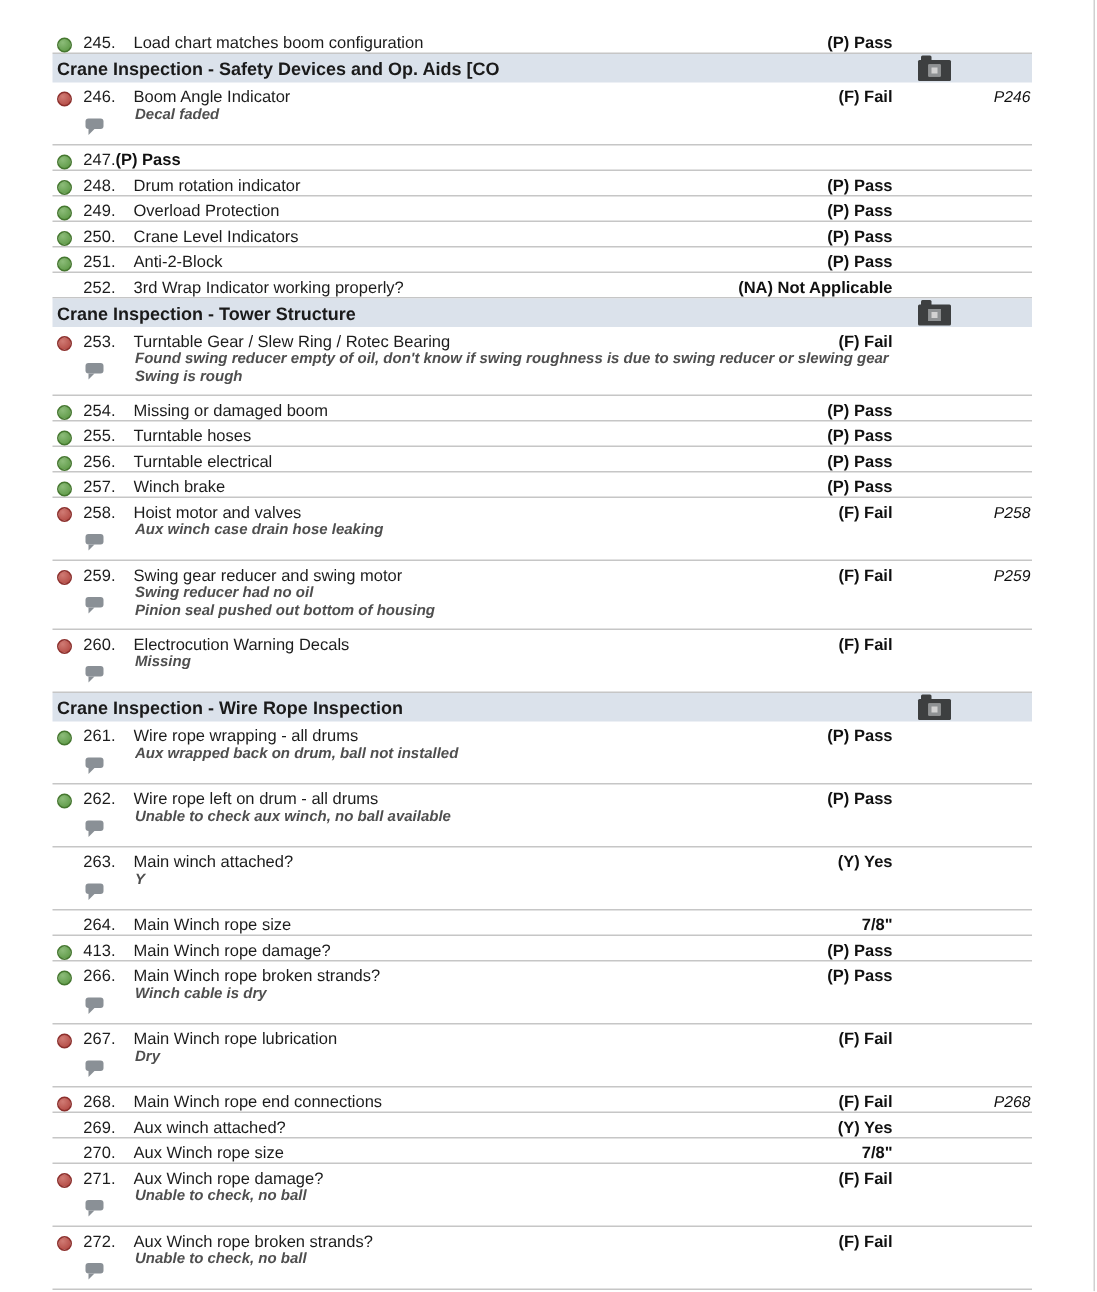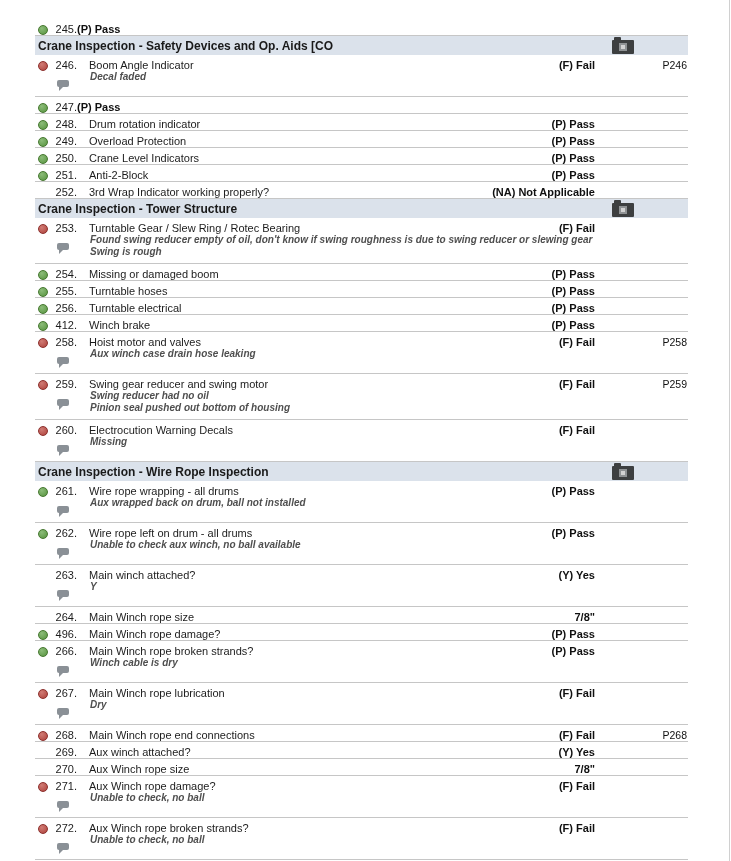--- a/index.html
+++ b/index.html
@@ -19,40 +19,41 @@
   
   .item-row { border-bottom:1px solid var(--separator,#c6c6c6); }
   .main-line { display:flex; align-items:flex-end; height:16px; }
   .dot { flex:0 0 10px; width:10px; height:10px; border-radius:50%; margin-left:3px; box-sizing:border-box; }
   .dot.pass { background:radial-gradient(circle at 35% 30%, #8cbc79, var(--pass-green,#57943f)); border:1px solid #45772f; }
   .dot.fail { background:radial-gradient(circle at 35% 30%, #d07b74, var(--fail-red,#ae423c)); border:1px solid #8c2f2c; }
   .dot.none { visibility:hidden; }
   .num { flex:0 0 29px; text-align:right; font-size:11px; color:#1c1c1c; white-space:nowrap; }
   .label { flex:1 1 auto; margin-left:12px; font-size:11px; color:#1c1c1c; white-space:nowrap; overflow:hidden; }
   .result { flex:0 0 auto; text-align:right; font-size:11px; font-weight:bold; color:#101010; white-space:nowrap; }
-  .photo { flex:0 0 92px; text-align:right; font-size:10.5px; color:#101010; padding-right:1px; white-space:nowrap; }
+  .photo { flex:0 0 92px; text-align:right; font-size:10.5px; color:#101010; padding-right:1px; white-space:nowrap;font-style:italic; }
 
   
   .comments { display:flex; padding-bottom:5px; }
   .c-icon-cell { flex:0 0 55px; box-sizing:border-box; padding-left:22px; padding-top:2px; }
   .comment-icon { display:inline-block; position:relative; width:12px; height:7px; background:var(--icon-gray,#8a9096); border-radius:2px; }
   .comment-icon::after { content:''; position:absolute; left:2px; top:7px; width:0; height:0;
     border-left:4px solid var(--icon-gray,#8a9096); border-bottom:4px solid transparent; }
   .comment-lines { flex:1 1 auto; }
   .comment-line { font-size:10px; font-style:italic; font-weight:bold; color:var(--comment-gray,#4f4f4f); line-height:12px; white-space:nowrap; overflow:hidden; }
 </style>
 </head>
 <body>
 
 <div class="page">
   <div class="table" id="table">
   <div class="item-row">
     <div class="main-line">
       <span class="dot pass"></span>
       <span class="num">245.</span>
+      <span class="label">Load chart matches boom configuration</span>
       <span class="result">(P) Pass</span>
       <span class="photo"></span>
     </div>
 
   </div>
 
   <div class="section-row">
     <span class="section-title">Crane Inspection - Safety Devices and Op. Aids [CO</span>
     <span class="camera">
       <span class="cam-tab"></span>
@@ -201,21 +202,21 @@
       <span class="label">Turntable electrical</span>
       <span class="result">(P) Pass</span>
       <span class="photo"></span>
     </div>
 
   </div>
 
   <div class="item-row">
     <div class="main-line">
       <span class="dot pass"></span>
-      <span class="num">412.</span>
+      <span class="num">257.</span>
       <span class="label">Winch brake</span>
       <span class="result">(P) Pass</span>
       <span class="photo"></span>
     </div>
 
   </div>
 
   <div class="item-row">
     <div class="main-line">
       <span class="dot fail"></span>
@@ -341,21 +342,21 @@
       <span class="label">Main Winch rope size</span>
       <span class="result">7/8"</span>
       <span class="photo"></span>
     </div>
 
   </div>
 
   <div class="item-row">
     <div class="main-line">
       <span class="dot pass"></span>
-      <span class="num">496.</span>
+      <span class="num">413.</span>
       <span class="label">Main Winch rope damage?</span>
       <span class="result">(P) Pass</span>
       <span class="photo"></span>
     </div>
 
   </div>
 
   <div class="item-row">
     <div class="main-line">
       <span class="dot pass"></span>

